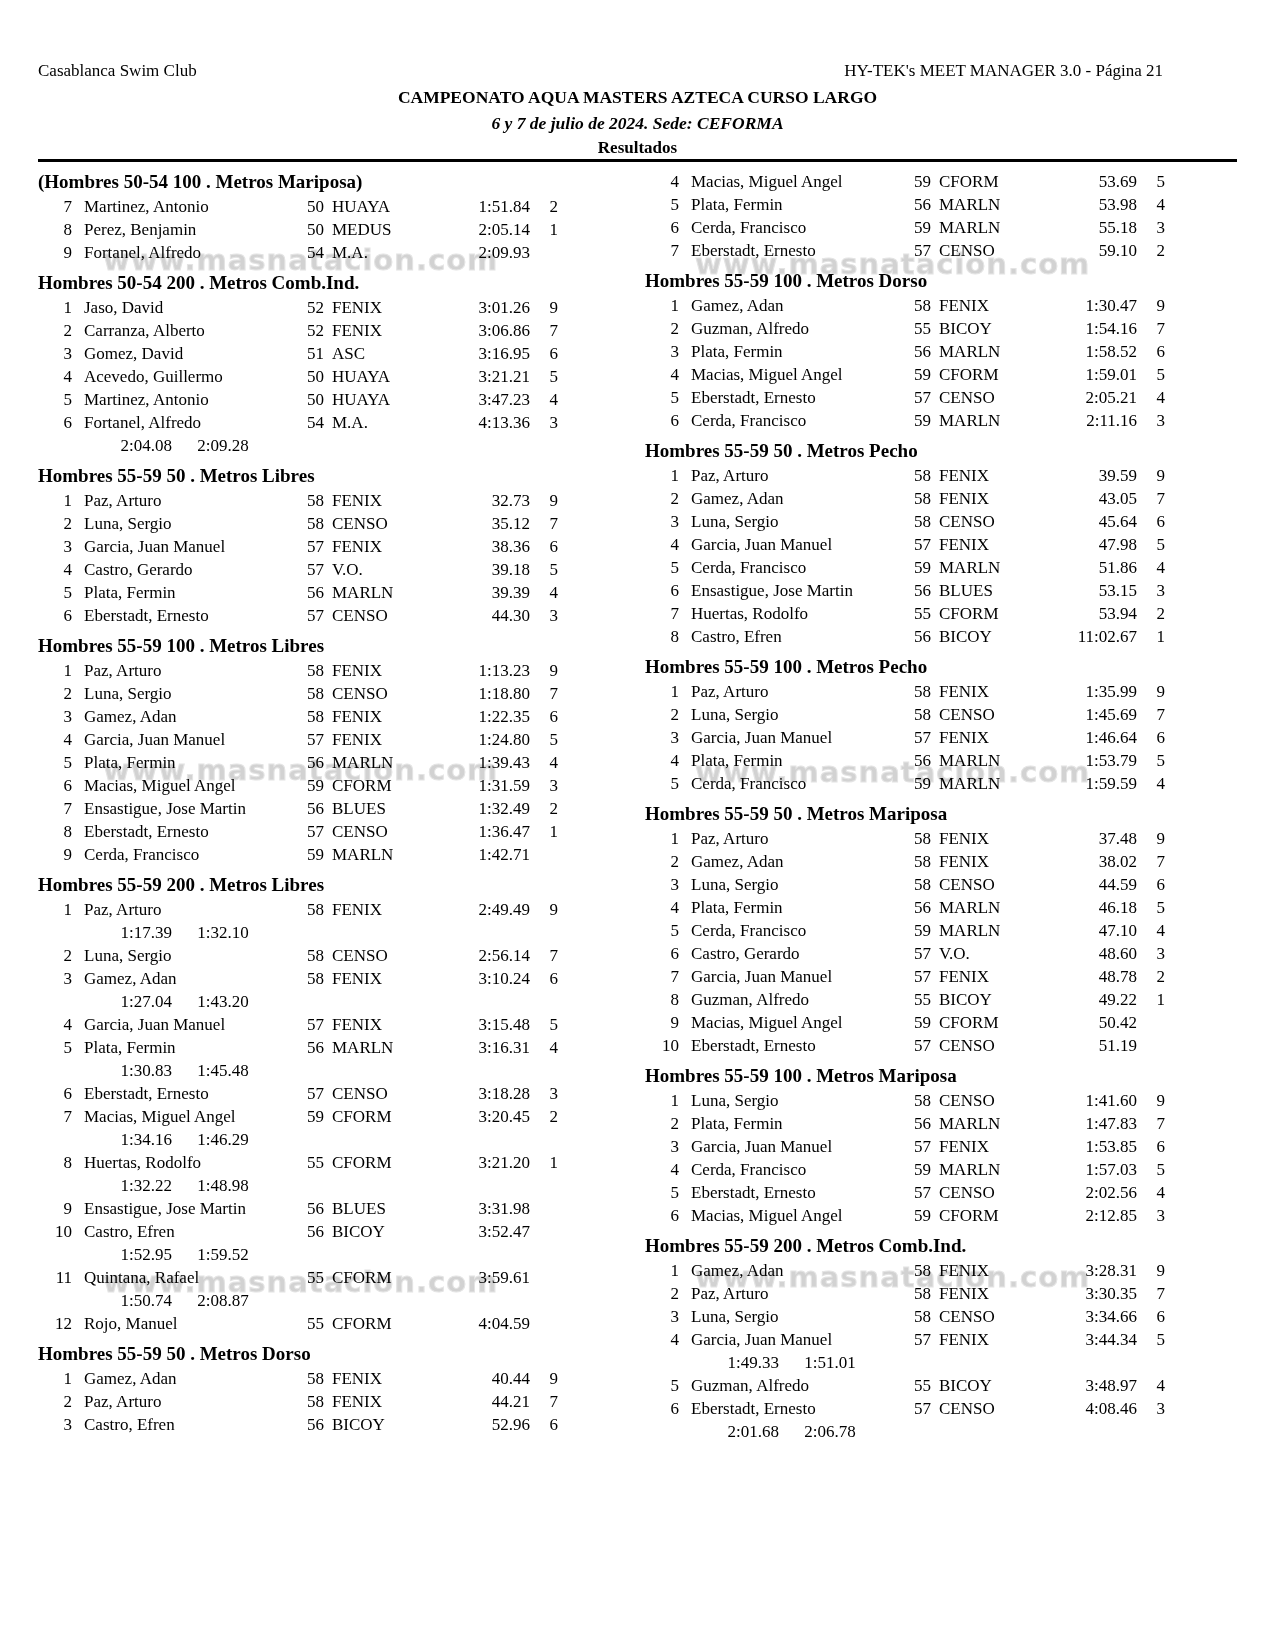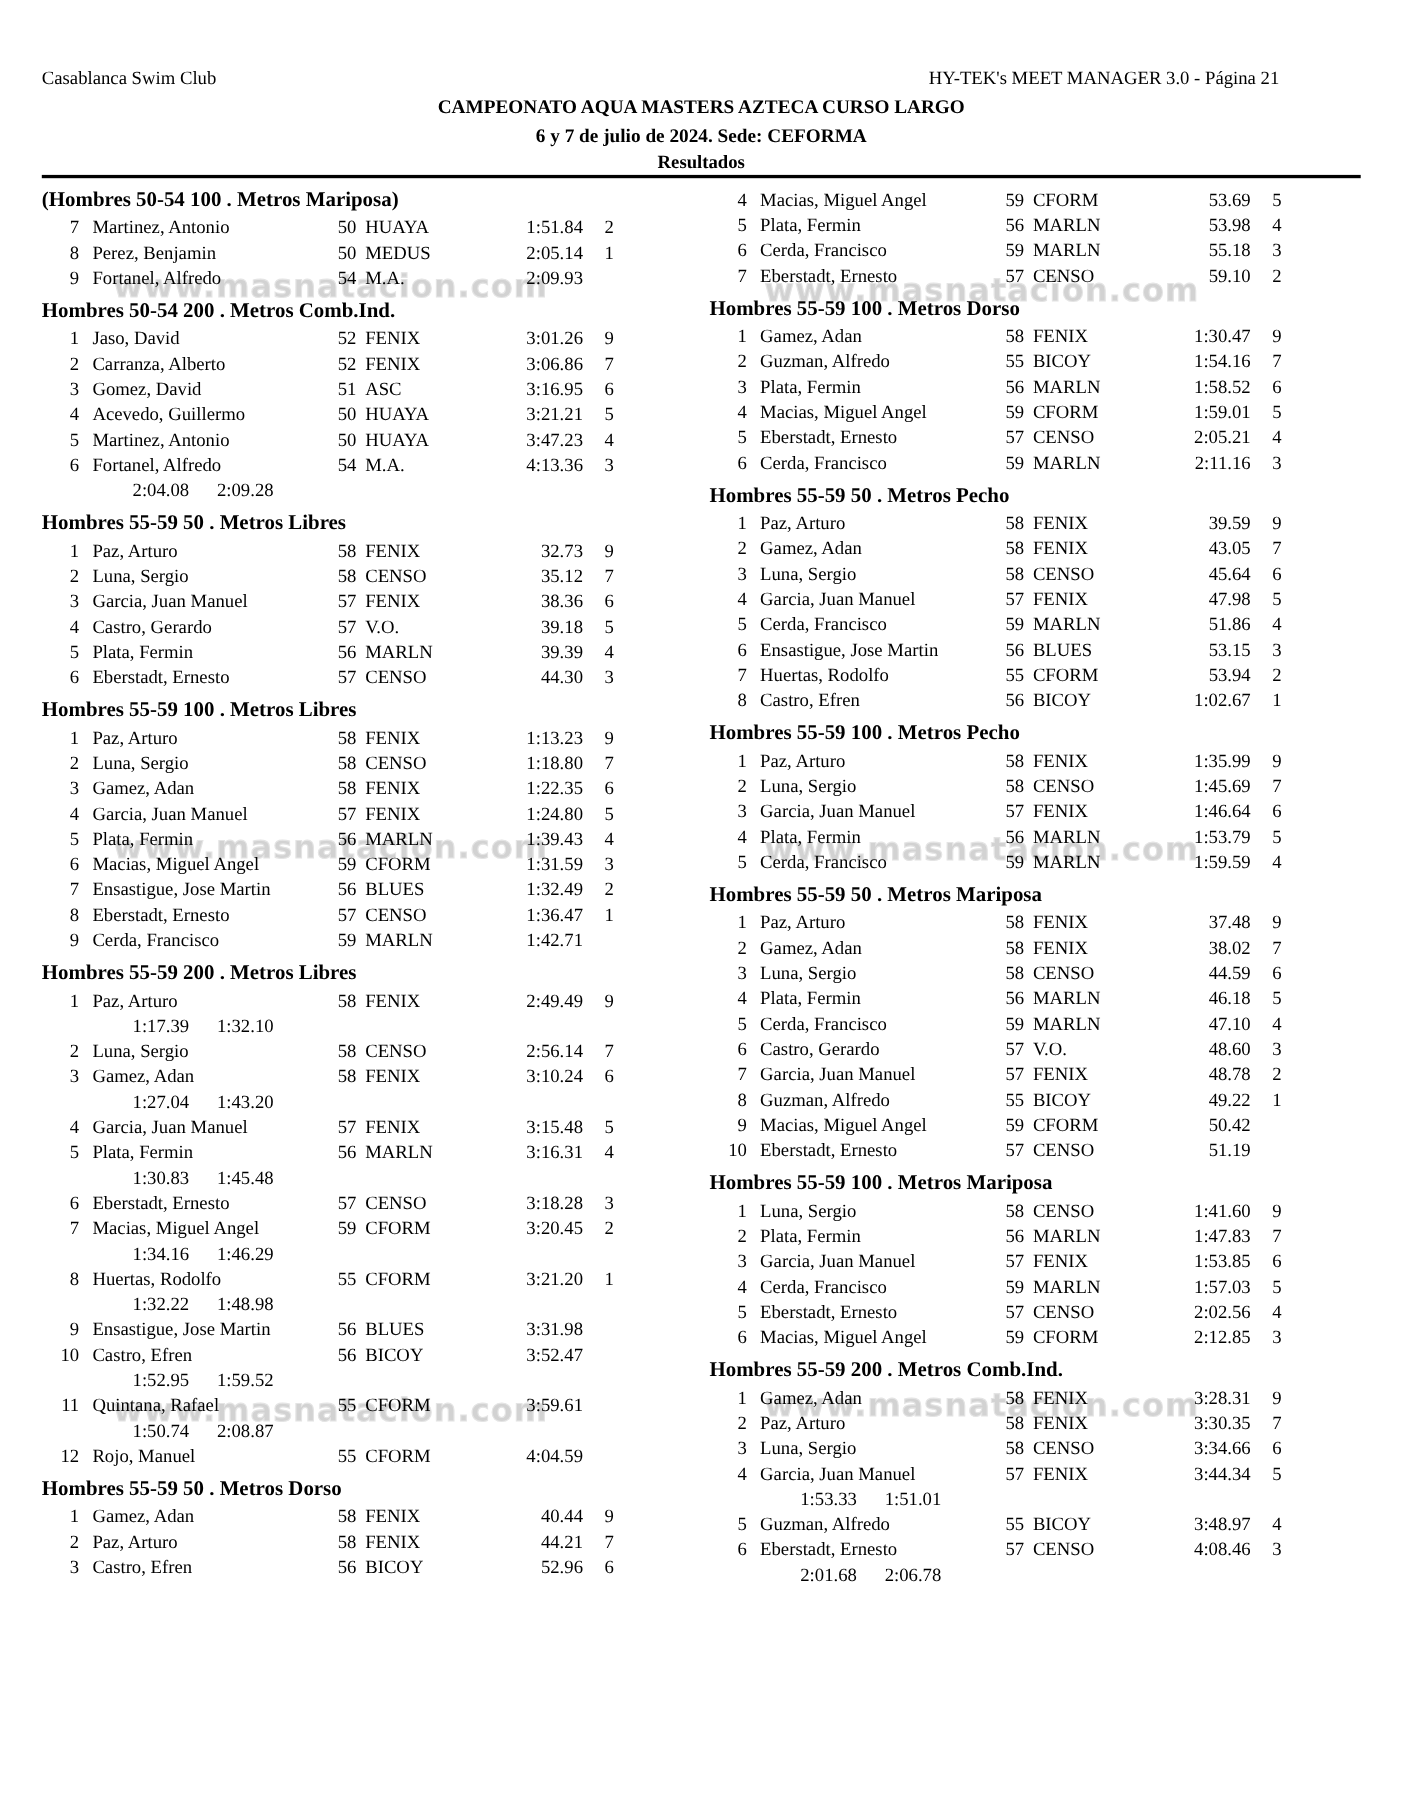--- a/index.html
+++ b/index.html
@@ -18,21 +18,21 @@
     position:absolute; top:61px; left:38px; width:1125px;
     display:flex; justify-content:space-between;
     font-size:17px; line-height:20px; white-space:nowrap;gap:28px;
   }
   .title-line {
     position:absolute; left:38px; width:1199px;
     text-align:center; font-weight:bold; font-size:17.5px; line-height:21px;
     white-space:nowrap;
   }
   .t1 { top:87px; }
-  .t2 { top:113px; }
+  .t2 { top:113px;font-style:italic; }
   .t3 { top:137px; font-size:17px; }
   .rule {
     position:absolute; top:159px; left:38px; width:1199px; height:3px;
     background:#000;
   }
 
   
   .wm {
     position:absolute;
     font-family:"DejaVu Sans","Liberation Sans",sans-serif;
@@ -605,21 +605,21 @@
           <span class="age">55</span>
           <span class="team">CFORM</span>
           <span class="time">53.94</span>
           <span class="points">2</span>
         </div>
         <div class="row">
           <span class="rank">8</span>
           <span class="name">Castro, Efren</span>
           <span class="age">56</span>
           <span class="team">BICOY</span>
-          <span class="time">1:02.67</span>
+          <span class="time">11:02.67</span>
           <span class="points">1</span>
         </div>
       </div>
       <div class="section">
         <div class="sec-title">Hombres 55-59 100 . Metros Pecho</div>
         <div class="row">
           <span class="rank">1</span>
           <span class="name">Paz, Arturo</span>
           <span class="age">58</span>
           <span class="team">FENIX</span>
@@ -821,21 +821,21 @@
         </div>
         <div class="row">
           <span class="rank">4</span>
           <span class="name">Garcia, Juan Manuel</span>
           <span class="age">57</span>
           <span class="team">FENIX</span>
           <span class="time">3:44.34</span>
           <span class="points">5</span>
         </div>
         <div class="splits-row">
-          <span class="s1">1:53.33</span>
+          <span class="s1">1:49.33</span>
           <span class="s2">1:51.01</span>
         </div>
         <div class="row">
           <span class="rank">5</span>
           <span class="name">Guzman, Alfredo</span>
           <span class="age">55</span>
           <span class="team">BICOY</span>
           <span class="time">3:48.97</span>
           <span class="points">4</span>
         </div>

